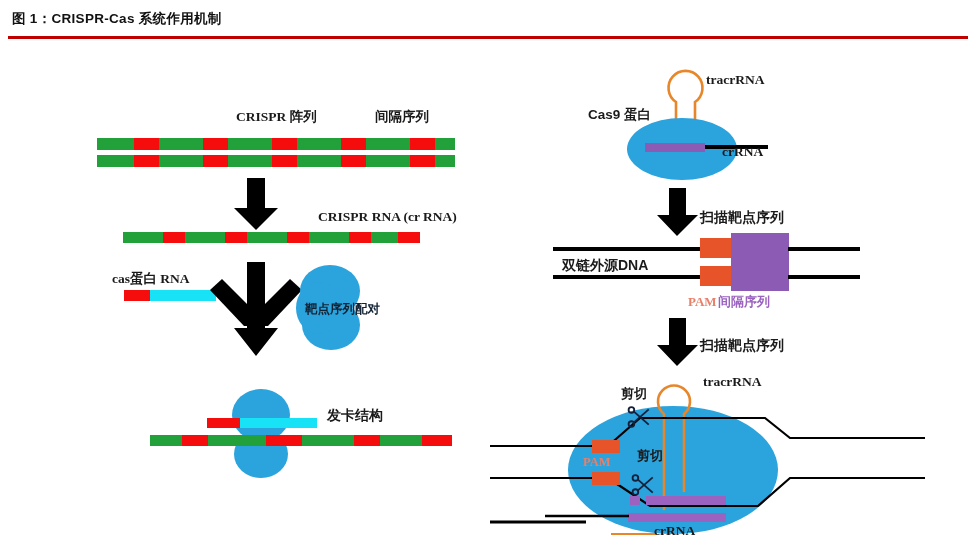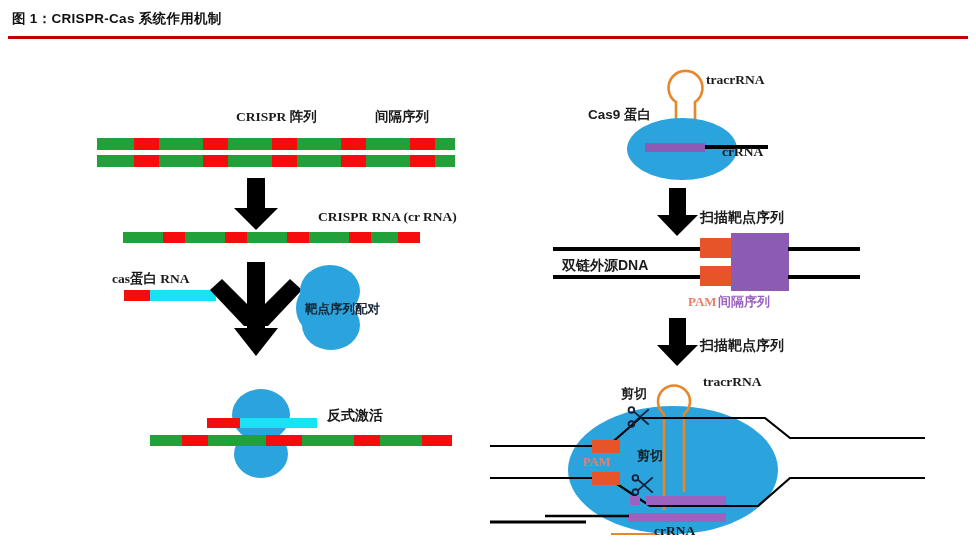--- a/index.html
+++ b/index.html
@@ -133,21 +133,21 @@
       <div class="seg bar-green" style="left:0px;  top:0;width:32px;height:11px;"></div>
       <div class="seg bar-red" style="left:32px; top:0;width:26px;height:11px;"></div>
       <div class="seg bar-green" style="left:58px; top:0;width:58px;height:11px;"></div>
       <div class="seg bar-red" style="left:116px;top:0;width:36px;height:11px;"></div>
       <div class="seg bar-green" style="left:152px;top:0;width:52px;height:11px;"></div>
       <div class="seg bar-red" style="left:204px;top:0;width:26px;height:11px;"></div>
       <div class="seg bar-green" style="left:230px;top:0;width:42px;height:11px;"></div>
       <div class="seg bar-red" style="left:272px;top:0;width:30px;height:11px;"></div>
     </div>
 
-    <div class="lbl lbl-sans" style="left:327px;top:408px;font-size:14px;">反式激活</div>
+    <div class="lbl lbl-sans" style="left:327px;top:408px;font-size:14px;">发卡结构</div>
   </div>
 
   <div>
 
     <svg style="left:650px;top:52px;" width="80" height="110" viewBox="0 0 80 110">
       <path class="tracr" d="M26,108 L26,50 A17,17 0 1,1 45,50 L45,108"></path>
     </svg>
     <svg style="left:650px;top:120px;" width="110" height="50" viewBox="0 0 110 50">
       <path class="tracr-dark" d="M45,0 L45,30 L78,30"></path>
     </svg>

